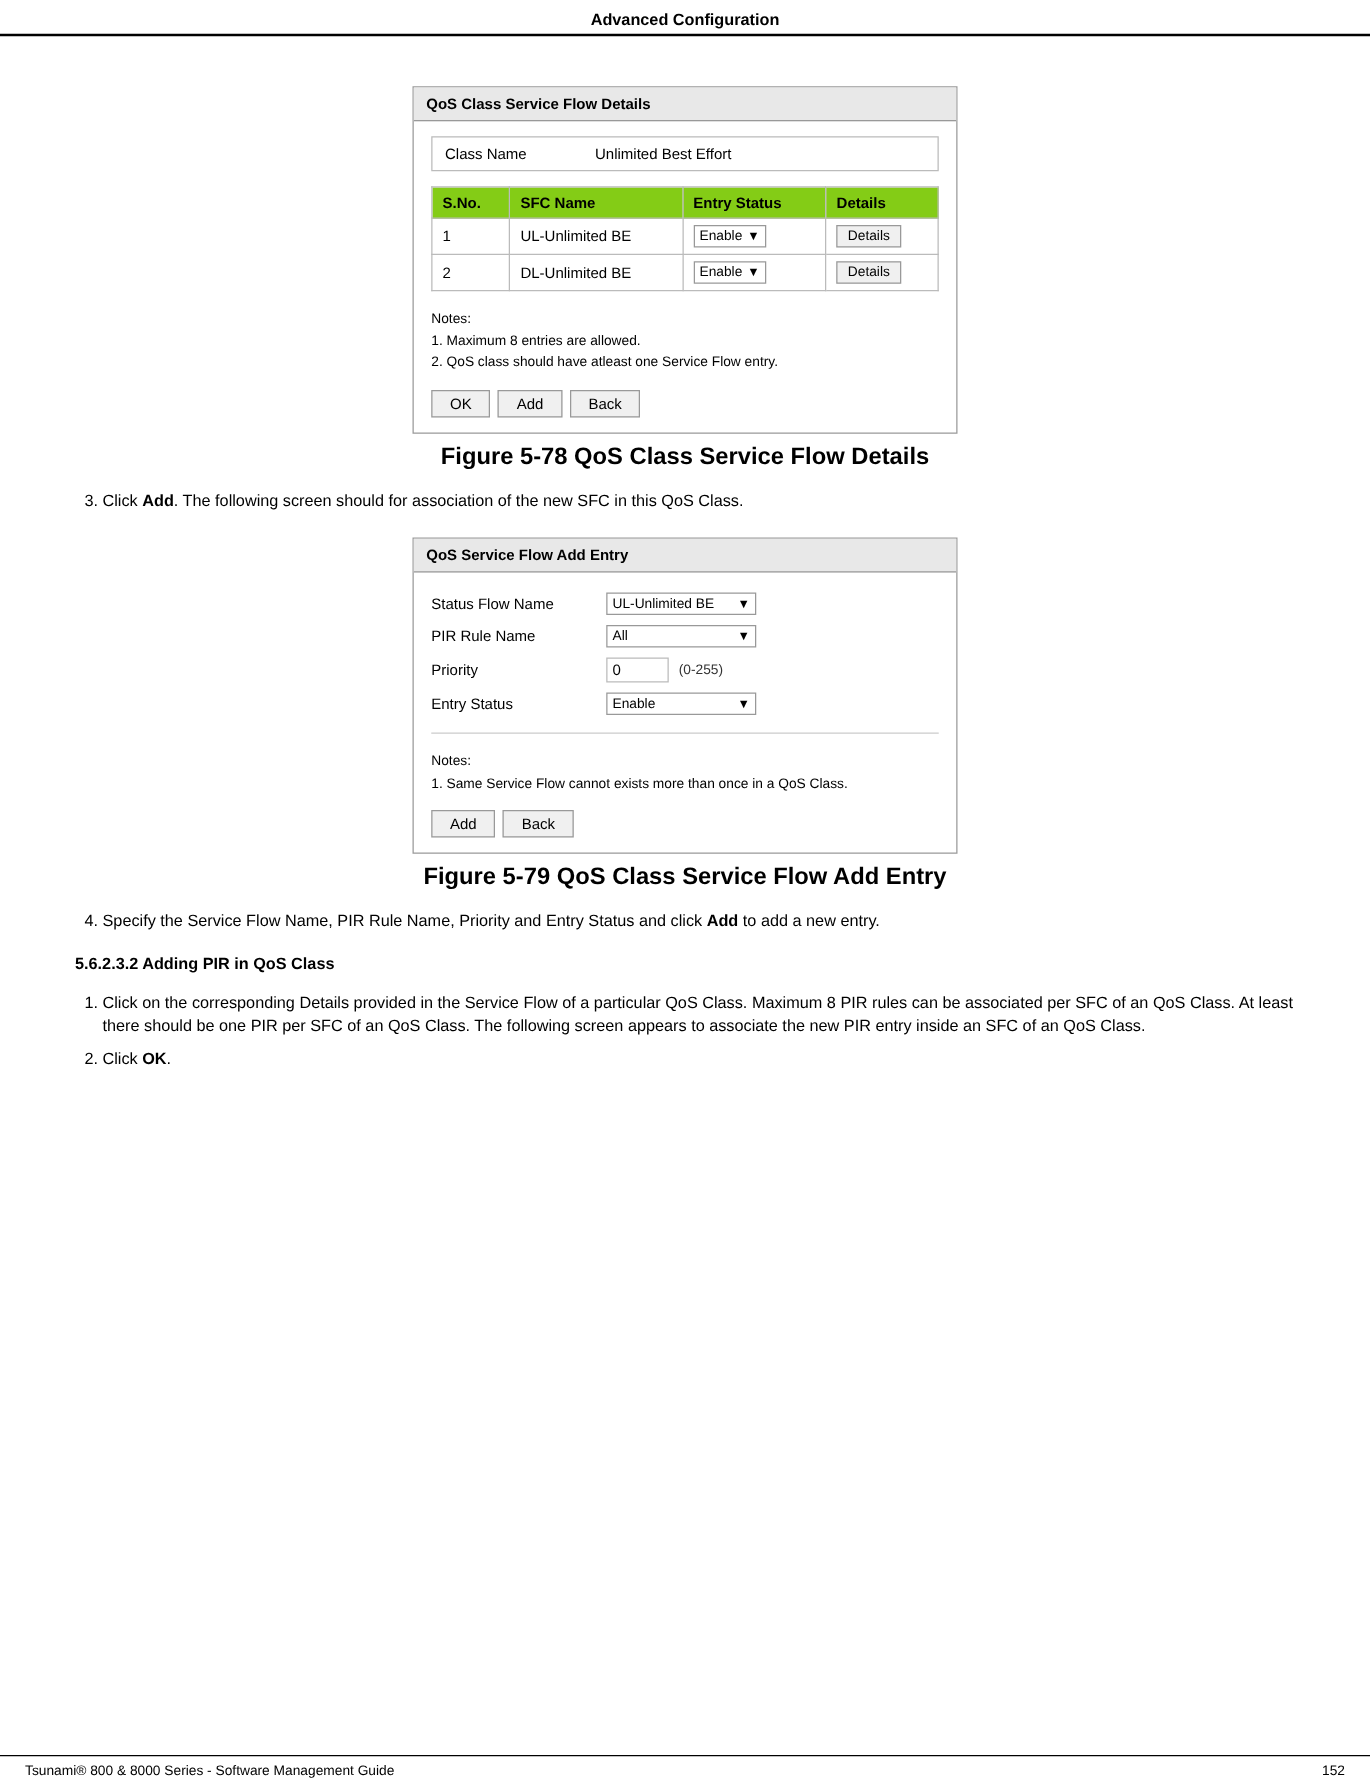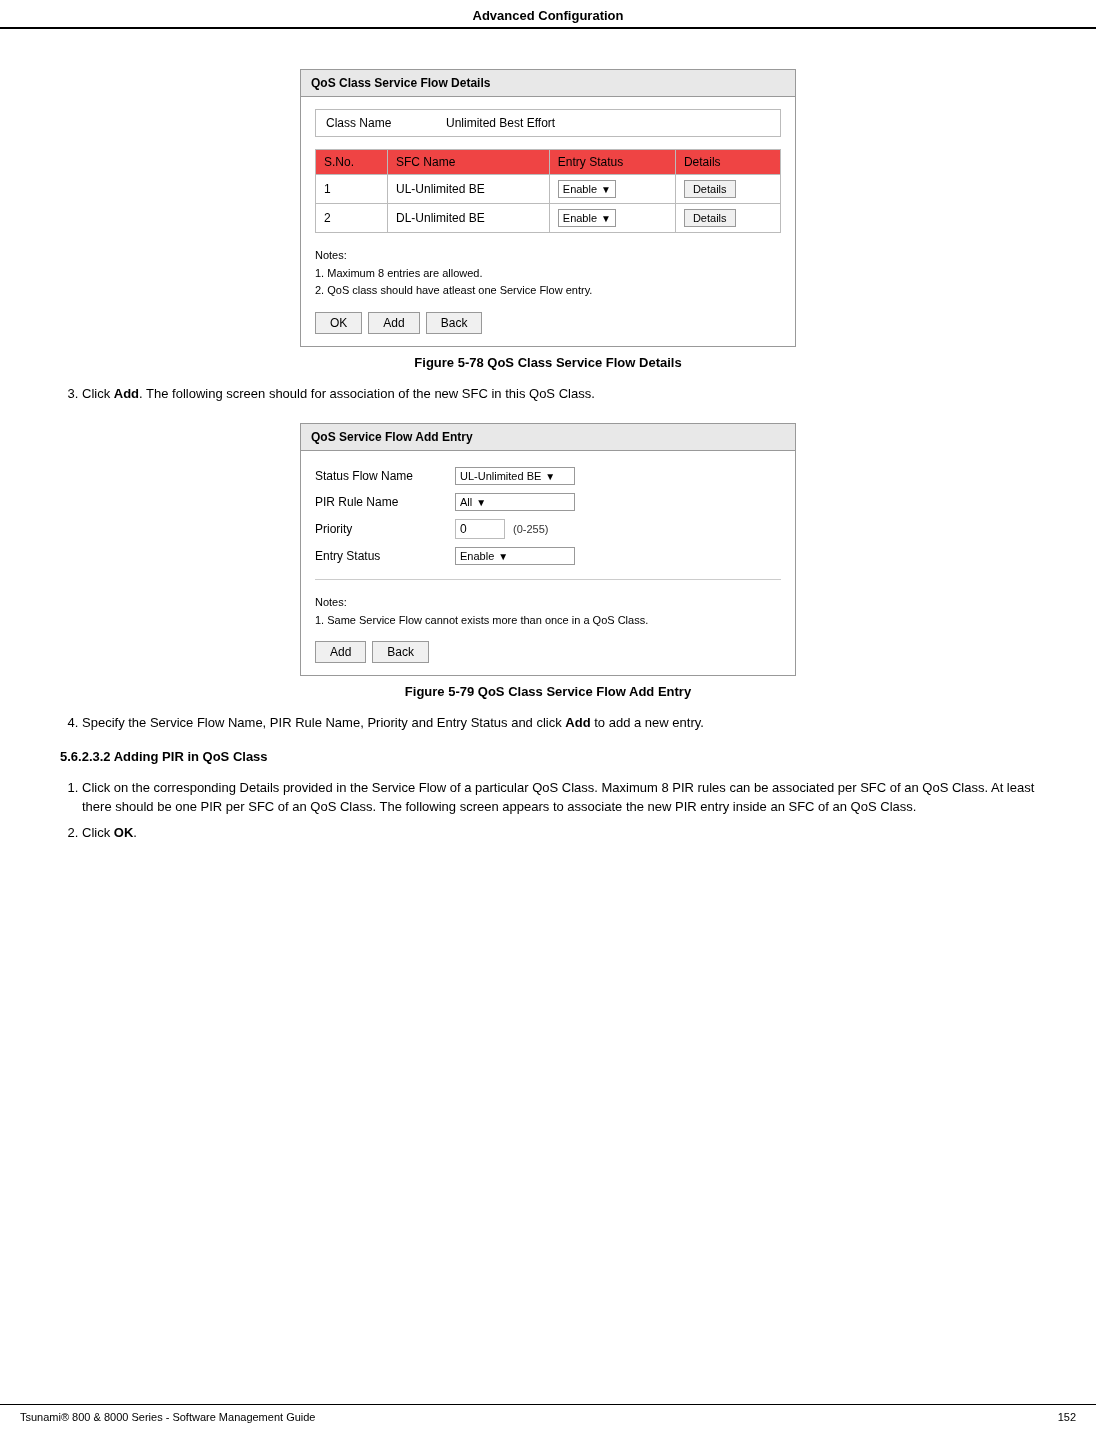--- a/index.html
+++ b/index.html
@@ -25,21 +25,21 @@
     }
     .figure-container {
       display: flex;
       flex-direction: column;
       align-items: center;
       margin: 20px 0 10px 0;
     }
     .panel {
       border: 1px solid #999;
       background: #fff;
-      width: 496px;
+      width: 436px;
     }
     .panel-title {
       background: #e8e8e8;
       border-bottom: 1px solid #999;
       padding: 6px 10px;
       font-weight: bold;
       font-size: 12px;
     }
     .panel-body {
       padding: 12px 14px;
@@ -63,30 +63,31 @@
       border-collapse: collapse;
       font-size: 12px;
       margin-bottom: 14px;
     }
     table.sfc-table th, table.sfc-table td {
       border: 1px solid #bbb;
       padding: 5px 8px;
       text-align: left;
     }
     table.sfc-table th {
-      font-weight: normal;
-      background: #ef4444;
+      font-weight: bold;
+      background: #84cc16;
     }
     .select-box {
       border: 1px solid #999;
       background: #fff;
       padding: 2px 4px;
       font-size: 11px;
       display: inline-flex;
       align-items: center;
+      justify-content: space-between;
     }
     .select-box .arrow {
       margin-left: 4px;
       font-size: 10px;
     }
     .btn-details {
       border: 1px solid #999;
       background: #f0f0f0;
       padding: 2px 8px;
       font-size: 11px;
@@ -104,21 +105,21 @@
     .btn {
       border: 1px solid #999;
       background: #f0f0f0;
       padding: 3px 14px;
       font-size: 12px;
       cursor: pointer;
     }
     .figure-caption {
       margin-top: 8px;
       font-weight: bold;
-      font-size: 13px;
+      font-size: 19px;
       text-align: right;
     }
     .body-text {
       font-size: 13px;
       line-height: 1.5;
       margin: 14px 0;
     }
     .body-text ol {
       padding-left: 22px;
     }

